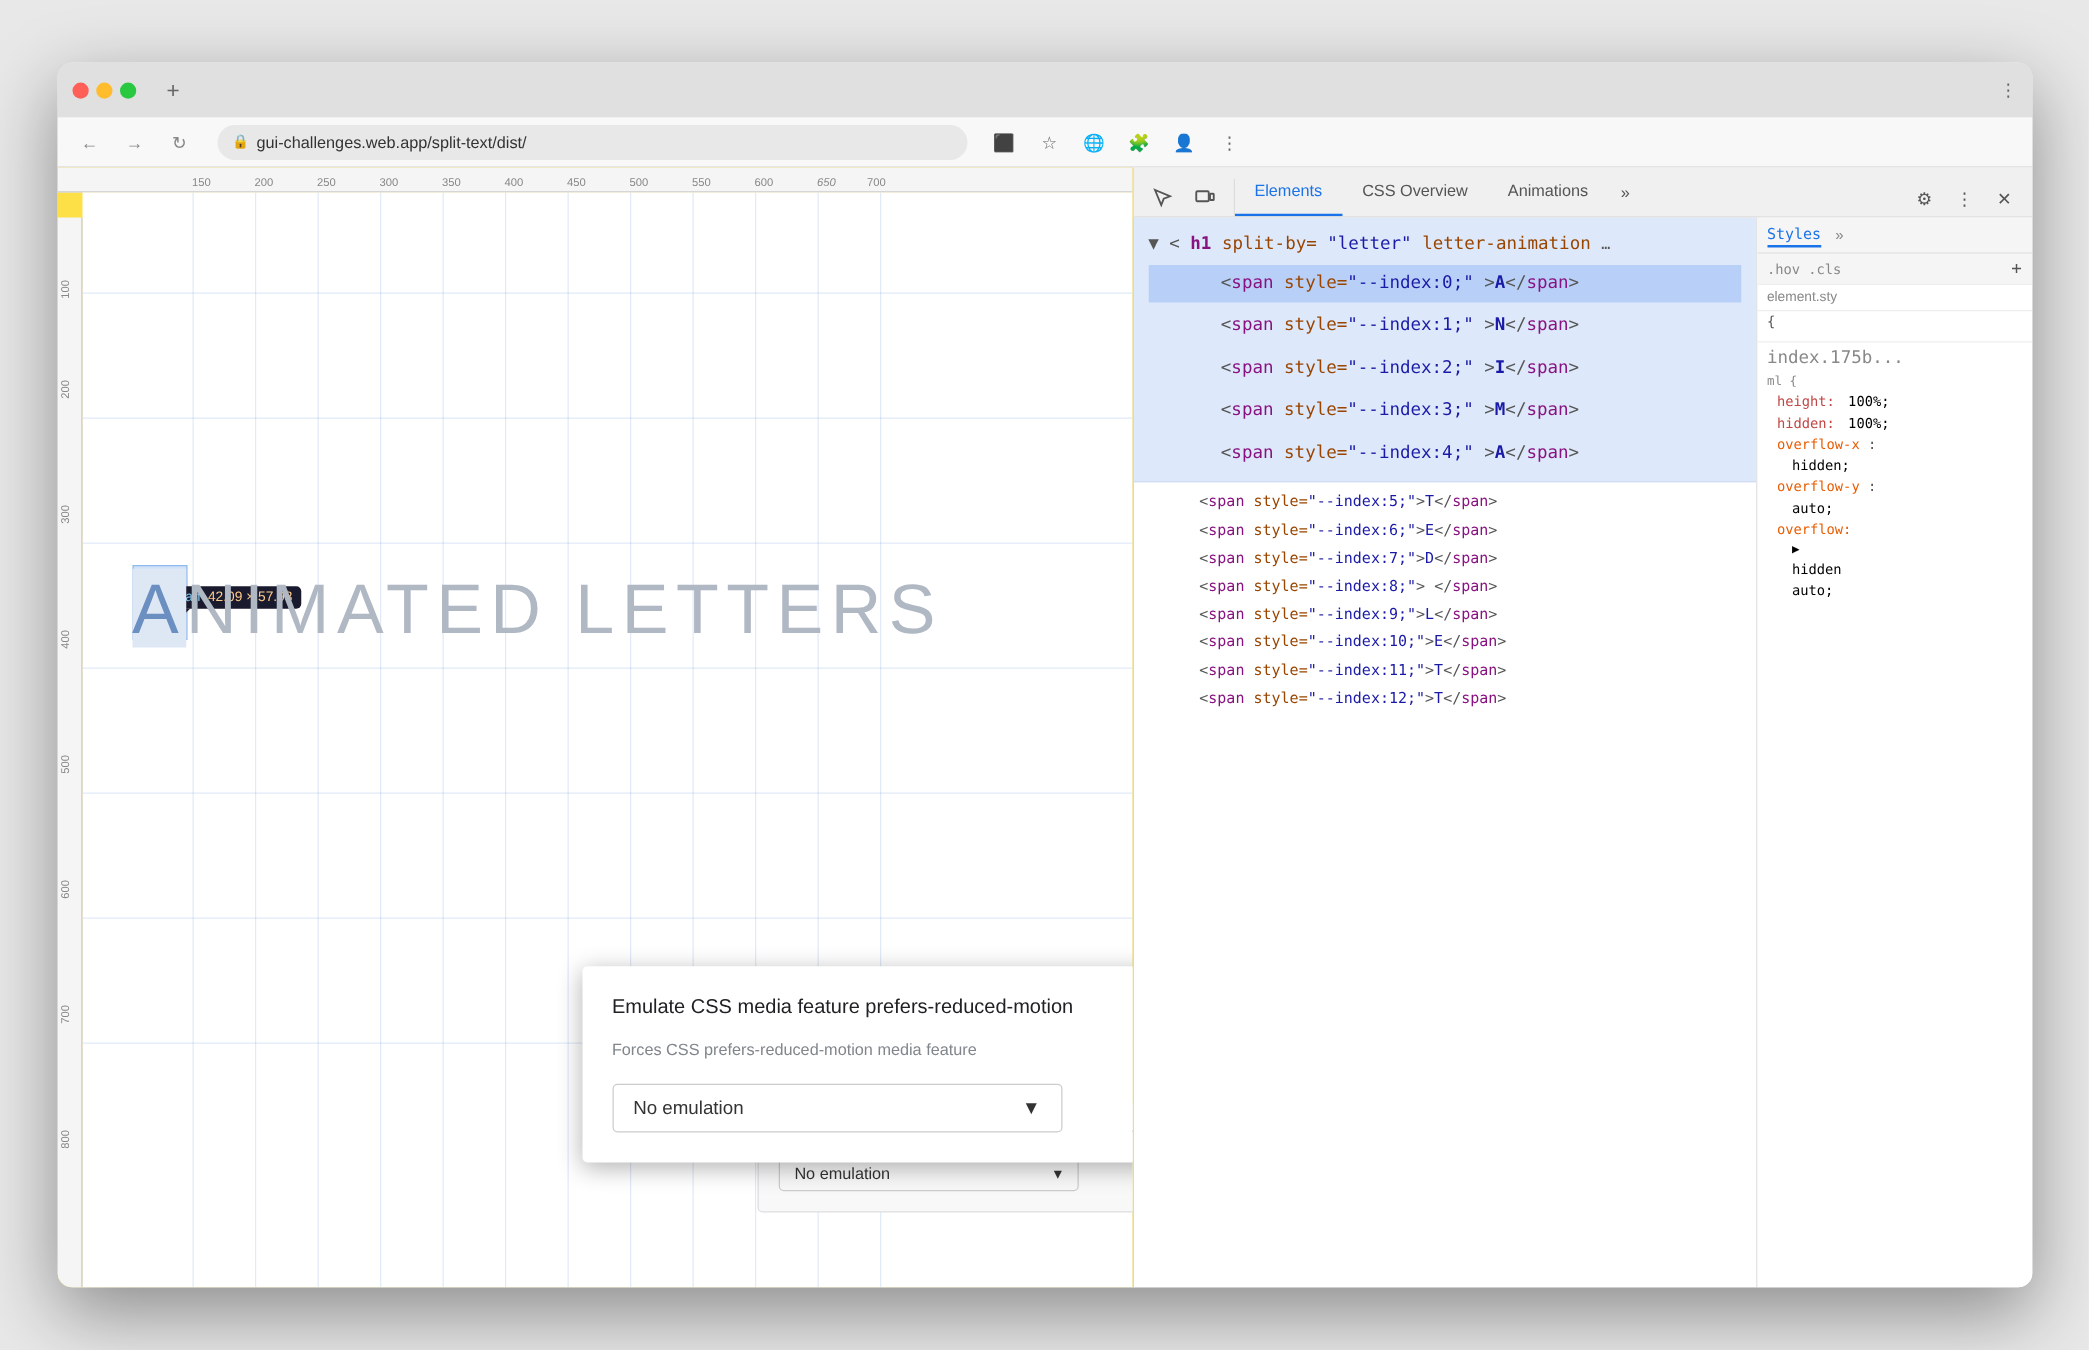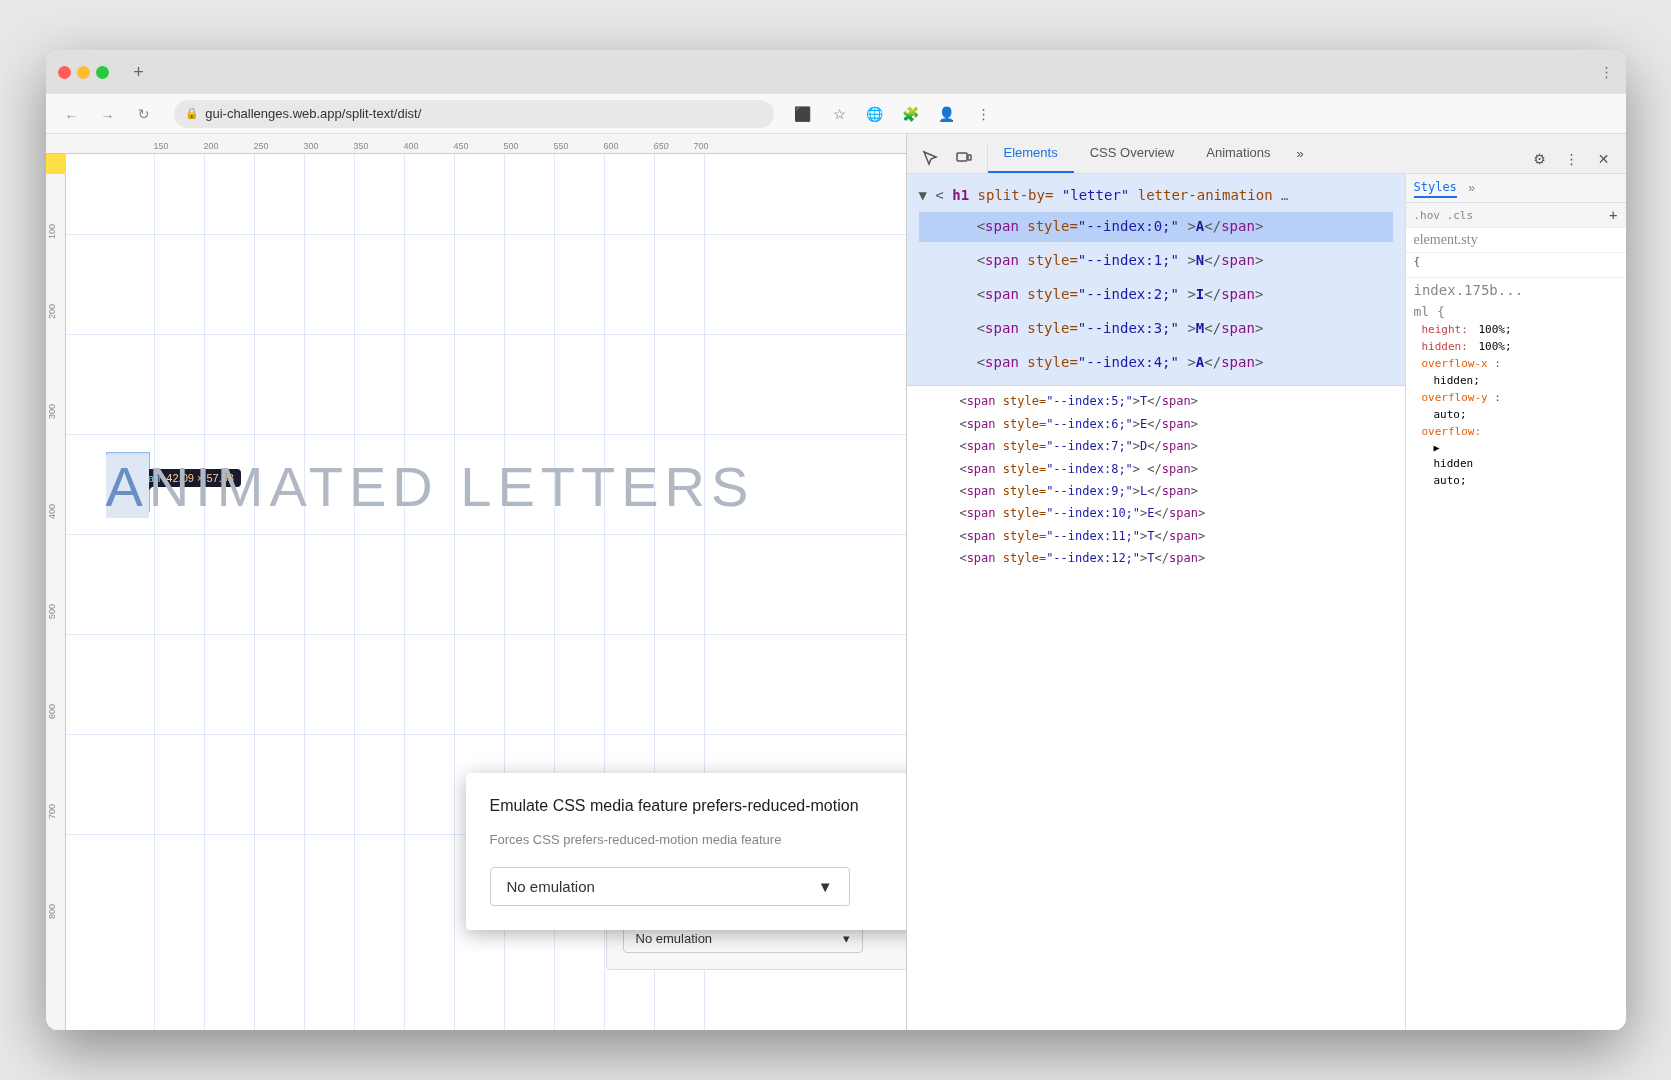--- a/index.html
+++ b/index.html
@@ -759,31 +759,31 @@
           <div class="styles-header">
             <span class="styles-tab">Styles</span>
             <span style="color:#888;font-family:sans-serif;font-size:12px;">&nbsp;»</span>
           </div>
 
           <div style="display:flex;align-items:center;padding:4px 8px;gap:4px;border-bottom:1px solid #eee;background:#f5f5f5;">
             <span style="font-size:11px;color:#888;font-family:Consolas,monospace;">.hov .cls</span>
             <span style="margin-left:auto;font-size:14px;color:#555;cursor:pointer;">+</span>
           </div>
 
-          <div style="padding:4px 8px;font-size:14px;color:#888;font-family:Liberation Serif, serif;border-bottom:1px solid #eee;">element.sty</div>
+          <div style="padding:4px 8px;font-size:11px;color:#888;font-family:Liberation Sans, sans-serif;border-bottom:1px solid #eee;">element.sty</div>
 
           <div style="padding:2px 8px;font-family:Consolas,monospace;font-size:11px;">
             <span style="color:#555;">{ </span>
           </div>
 
           <div style="height:8px;border-bottom:1px solid #eee;"></div>
 
           <div style="padding:4px 8px;font-size:14px;color:#888;font-family:Consolas,monospace;">index.175b...</div>
 
-          <div style="padding:2px 8px;font-family:Consolas,monospace;font-size:13px;color:#888;">ml {</div>
+          <div style="padding:2px 8px;font-family:Consolas,monospace;font-size:10px;color:#888;">ml {</div>
 
           <div style="padding:2px 8px 2px 16px;font-family:Consolas,monospace;font-size:11px;">
             <span class="prop-name">height:</span>
             <span style="margin-left:4px;">100%;</span>
           </div>
           <div style="padding:2px 8px 2px 16px;font-family:Consolas,monospace;font-size:11px;">
             <span class="prop-name">hidden:</span>
             <span style="margin-left:4px;">100%;</span>
           </div>
           <div style="padding:2px 8px 2px 16px;font-family:Consolas,monospace;font-size:11px;">

